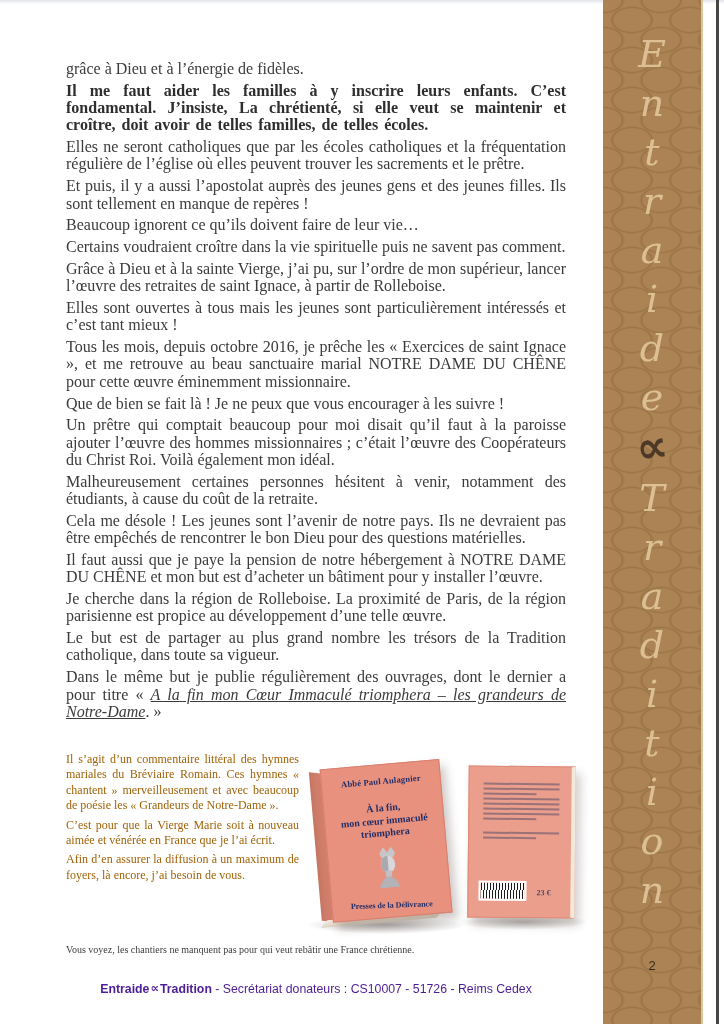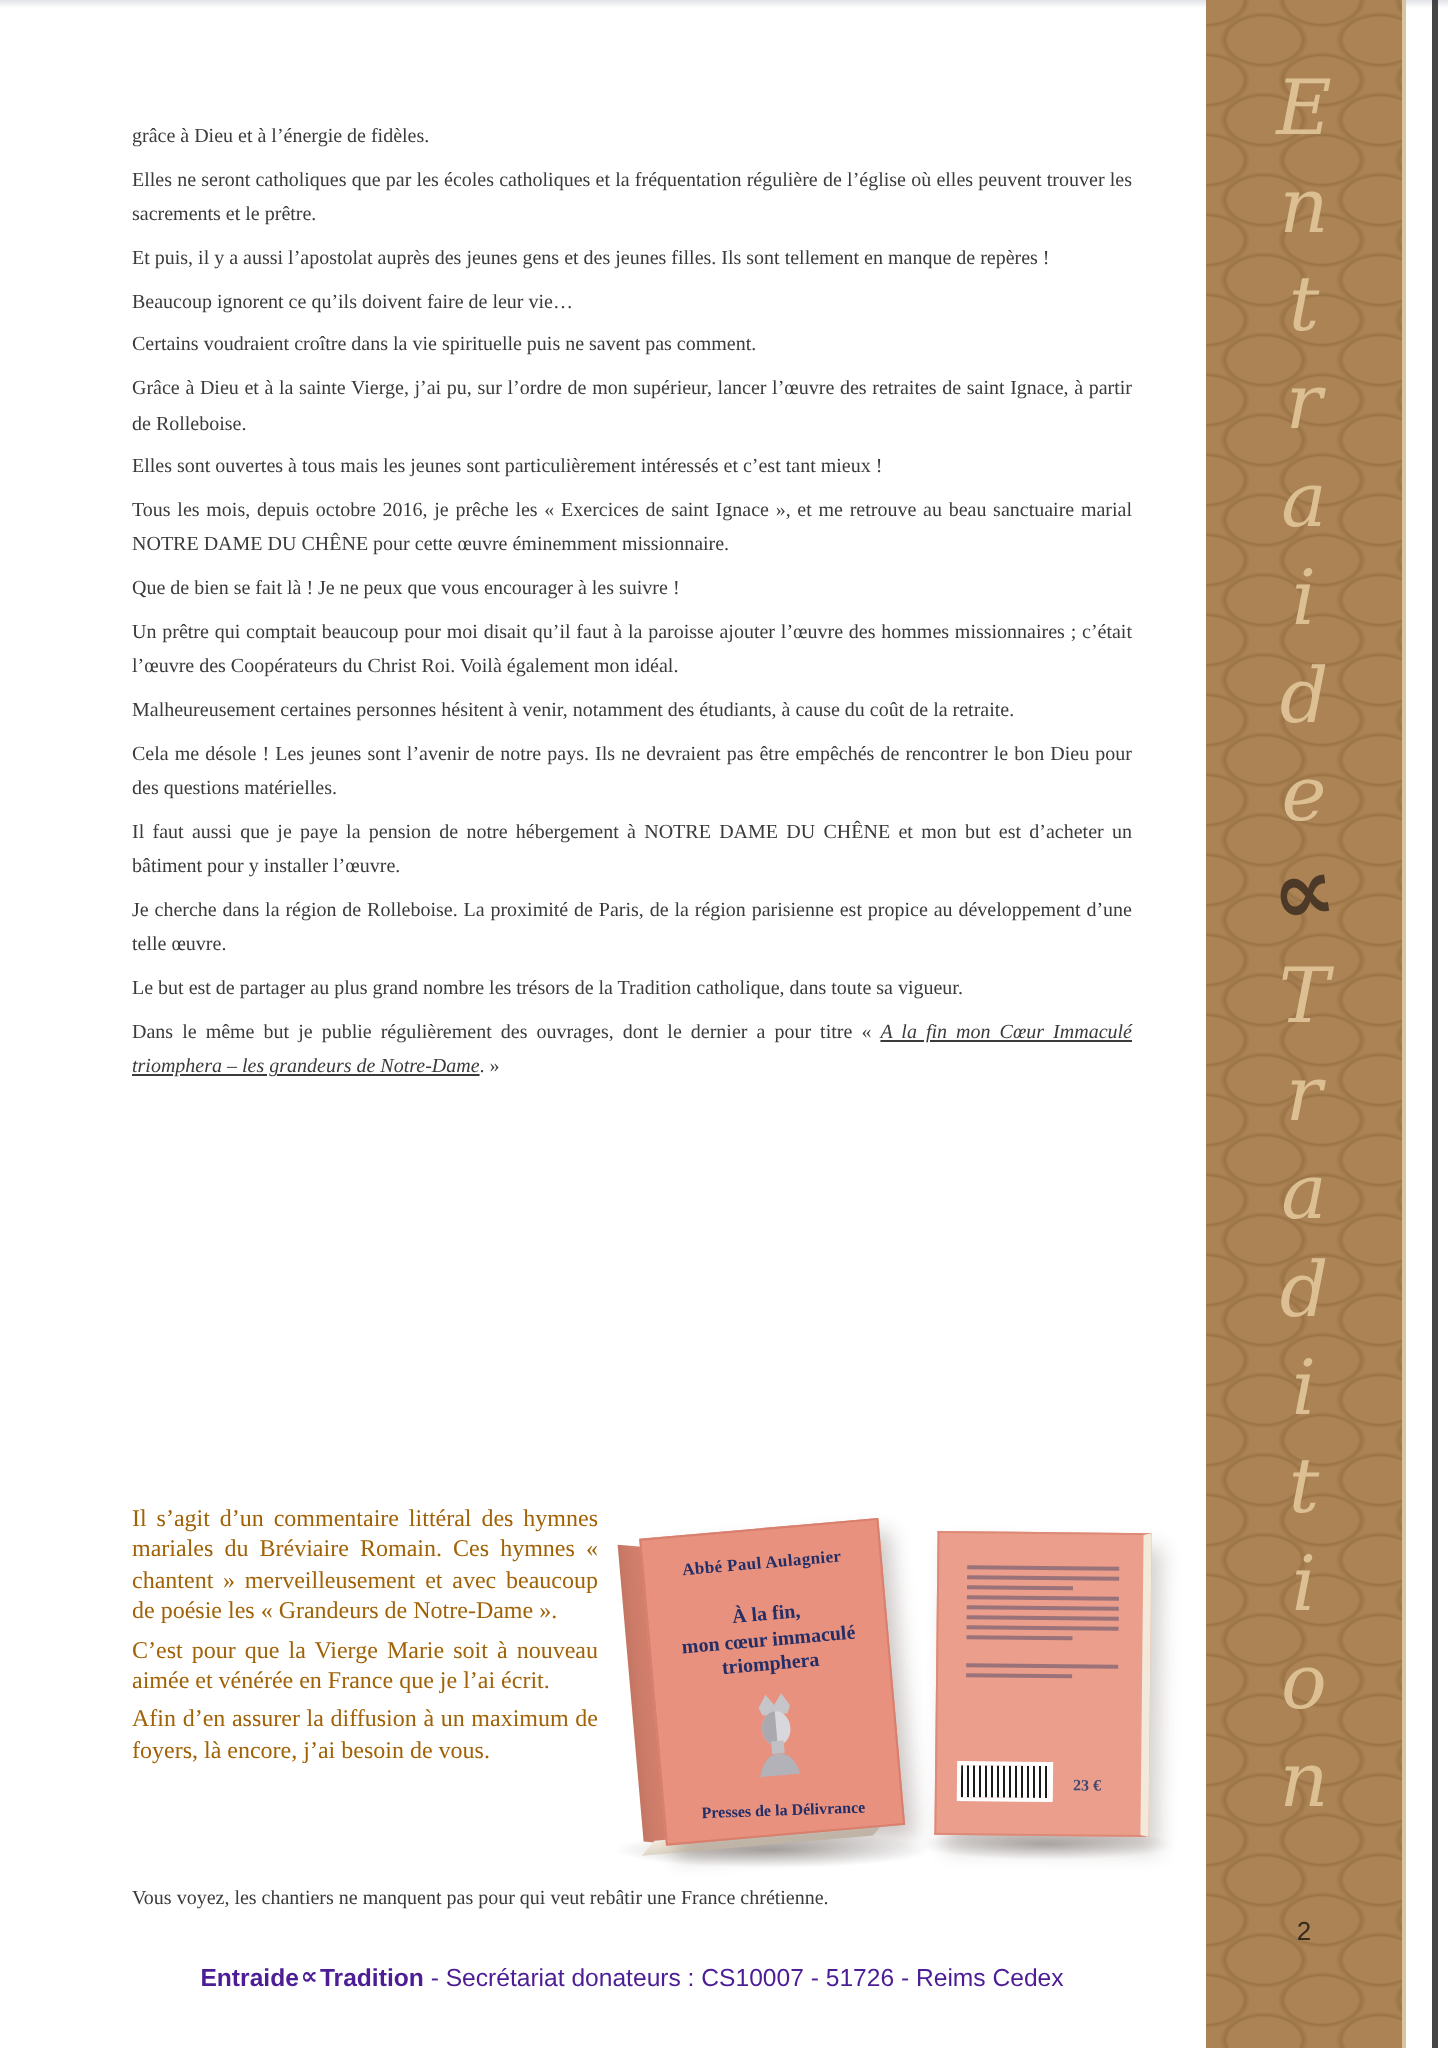--- a/index.html
+++ b/index.html
@@ -12,21 +12,21 @@
     position:absolute;left:0;top:0;width:724px;height:4px;
     background:linear-gradient(to bottom, rgba(90,100,130,0.18), rgba(0,0,0,0));
   }
   .scan-right-line{
     position:absolute;left:716px;top:0;width:3px;height:1024px;
     background:rgba(40,38,36,0.85);
   }
   
   .text-col{
     position:absolute;left:66px;top:60px;width:500px;
-    color:#3b3b3b;font-size:10px;line-height:17.3px;text-align:justify;
+    color:#3b3b3b;font-size:16px;line-height:17.3px;text-align:justify;
   }
   .para{margin:0 0 4.5px 0;}
   .para.bold{font-weight:bold;word-spacing:2px;color:#2e2e2e;}
   .ref{font-style:italic;text-decoration:underline;}
   
   .book-col{
     position:absolute;left:66px;top:752px;width:233px;
     color:#a16207;font-size:12px;line-height:15.4px;text-align:justify;
   }
   .book-col .para{margin:0 0 4px 0;}
@@ -118,20 +118,21 @@
   }
 </style>
 </head>
 <body>
 
 <div class="scan-top-edge"></div>
 <div class="scan-right-line"></div>
 
 <div class="text-col">
     <p class="para"><span>grâce à Dieu et à l’énergie de fidèles.</span></p>
+    <p class="para bold"><span>Il me faut aider les familles à y inscrire leurs enfants. C’est fondamental. J’insiste, La chrétienté, si elle veut se maintenir et croître, doit avoir de telles familles, de telles écoles.</span></p>
     <p class="para"><span>Elles ne seront catholiques que par les écoles catholiques et la fréquentation régulière de l’église où elles peuvent trouver les sacrements et le prêtre.</span></p>
     <p class="para"><span>Et puis, il y a aussi l’apostolat auprès des jeunes gens et des jeunes filles. Ils sont tellement en manque de repères !</span></p>
     <p class="para"><span>Beaucoup ignorent ce qu’ils doivent faire de leur vie…</span></p>
     <p class="para"><span>Certains voudraient croître dans la vie spirituelle puis ne savent pas comment.</span></p>
     <p class="para"><span>Grâce à Dieu et à la sainte Vierge, j’ai pu, sur l’ordre de mon supérieur, lancer l’œuvre des retraites de saint Ignace, à partir de Rolleboise.</span></p>
     <p class="para"><span>Elles sont ouvertes à tous mais les jeunes sont particulièrement intéressés et c’est tant mieux !</span></p>
     <p class="para"><span>Tous les mois, depuis octobre 2016, je prêche les « Exercices de saint Ignace », et me retrouve au beau sanctuaire marial NOTRE DAME DU CHÊNE pour cette œuvre éminemment missionnaire.</span></p>
     <p class="para"><span>Que de bien se fait là ! Je ne peux que vous encourager à les suivre !</span></p>
     <p class="para"><span>Un prêtre qui comptait beaucoup pour moi disait qu’il faut à la paroisse ajouter l’œuvre des hommes missionnaires ; c’était l’œuvre des Coopérateurs du Christ Roi. Voilà également mon idéal.</span></p>
     <p class="para"><span>Malheureusement certaines personnes hésitent à venir, notamment des étudiants, à cause du coût de la retraite.</span></p>

